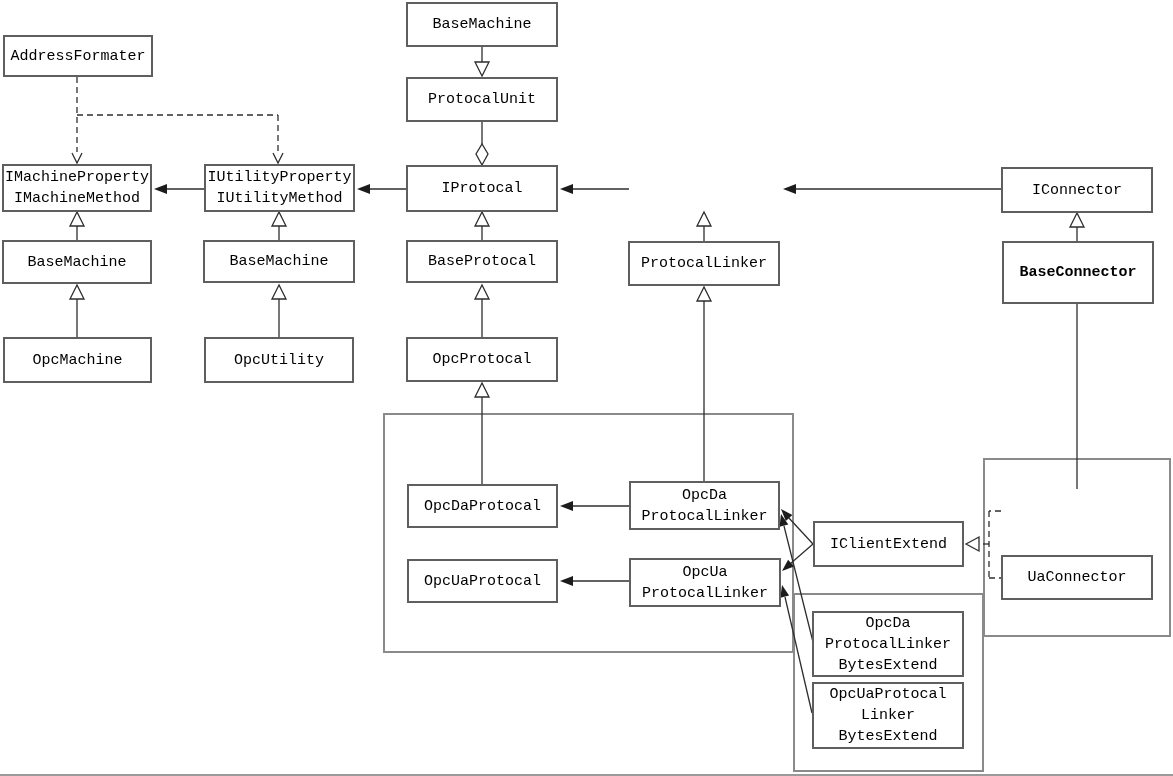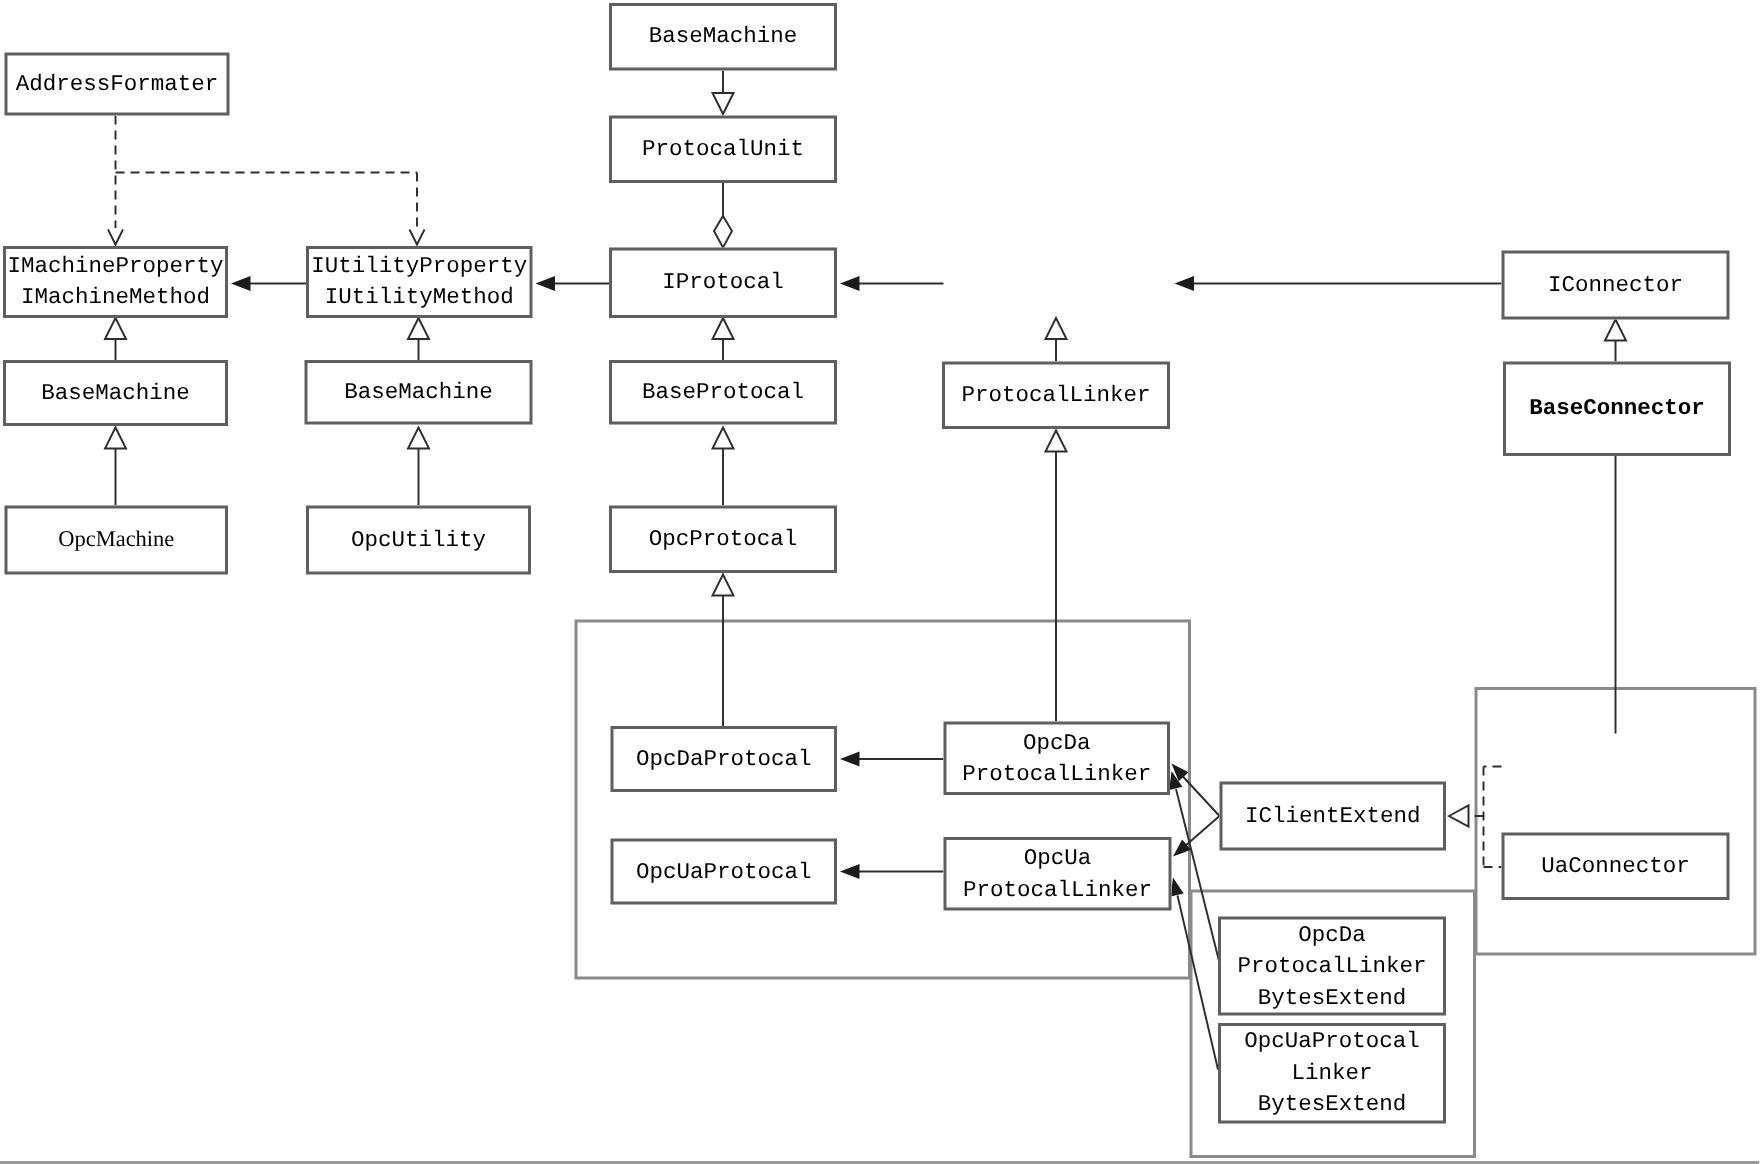--- a/index.html
+++ b/index.html
@@ -191,21 +191,21 @@
   <div class="node" style="left:406px;top:240px;width:152px;height:43px;">
     <span>BaseProtocal</span>
   </div>
   <div class="node" style="left:628px;top:241px;width:152px;height:45px;">
     <span>ProtocalLinker</span>
   </div>
   <div class="node" style="left:1002px;top:241px;width:152px;height:63px;font-weight:bold;">
     <span>BaseConnector</span>
   </div>
 
-  <div class="node" style="left:3px;top:337px;width:149px;height:46px;font-family:Liberation Serif, serif;">
+  <div class="node" style="left:3px;top:337px;width:149px;height:46px;">
     <span>OpcMachine</span>
   </div>
   <div class="node" style="left:204px;top:337px;width:150px;height:46px;">
     <span>OpcUtility</span>
   </div>
   <div class="node" style="left:406px;top:337px;width:152px;height:45px;">
     <span>OpcProtocal</span>
   </div>
 
   <div class="node" style="left:407px;top:484px;width:151px;height:44px;">

